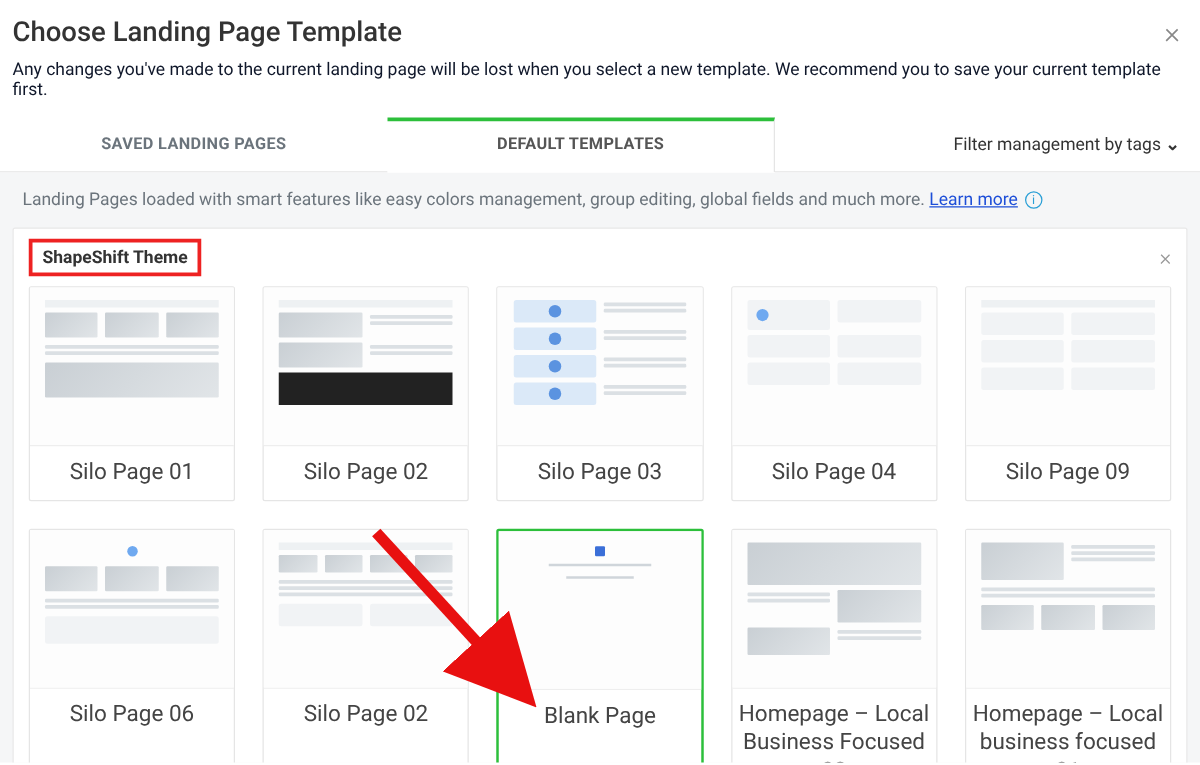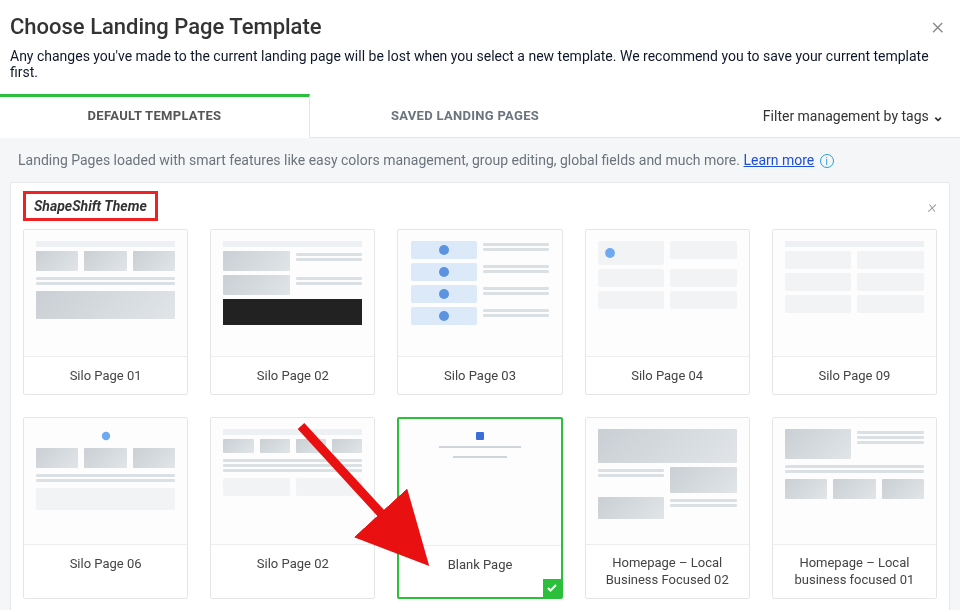--- a/index.html
+++ b/index.html
@@ -101,21 +101,20 @@
     border: 1px solid #e8e8e8;
     border-radius: 2px;
     padding: 8px 12px 16px 12px;
     position: relative;
   }
   .panel-head {
     display: flex;
     justify-content: space-between;
     align-items: center;
     margin-bottom: 8px;
-    font-style: italic;
   }
   .theme-title {
     font-size: 14px;
     font-weight: 700;
     color: #333;
     border: 3px solid #e22;
     padding: 4px 8px;
     display: inline-block;
   }
   .panel-close {
@@ -146,21 +145,21 @@
     background: #fdfdfd;
     display: flex;
     align-items: center;
     justify-content: center;
     overflow: hidden;
     position: relative;
   }
   .card-label {
     border-top: 1px solid #eee;
     text-align: center;
-    font-size: 13px;
+    font-size: 18px;
     color: #444;
     padding: 10px 4px;
     min-height: 38px;
     display: flex;
     align-items: center;
     justify-content: center;
     line-height: 1.25;
   }
   .check-badge {
     position: absolute;
@@ -209,22 +208,22 @@
 <body>
 
 <div class="header">
   <h1>Choose Landing Page Template</h1>
   <span class="close-x">×</span>
 </div>
 
 <div class="subtext">Any changes you've made to the current landing page will be lost when you select a new template. We recommend you to save your current template first.</div>
 
 <div class="tabs-row">
+  <div class="tab inactive">SAVED LANDING PAGES</div>
   <div class="tab active">DEFAULT TEMPLATES</div>
-  <div class="tab inactive">SAVED LANDING PAGES</div>
   <div class="filter">
     <span>Filter management by tags</span>
     <span style="font-weight:bold;">⌄</span>
   </div>
 </div>
 
 <div class="content-area">
   <div class="desc-line">
     <span>Landing Pages loaded with smart features like easy colors management, group editing, global fields and much more. </span>
     <a href="#">Learn more</a>

